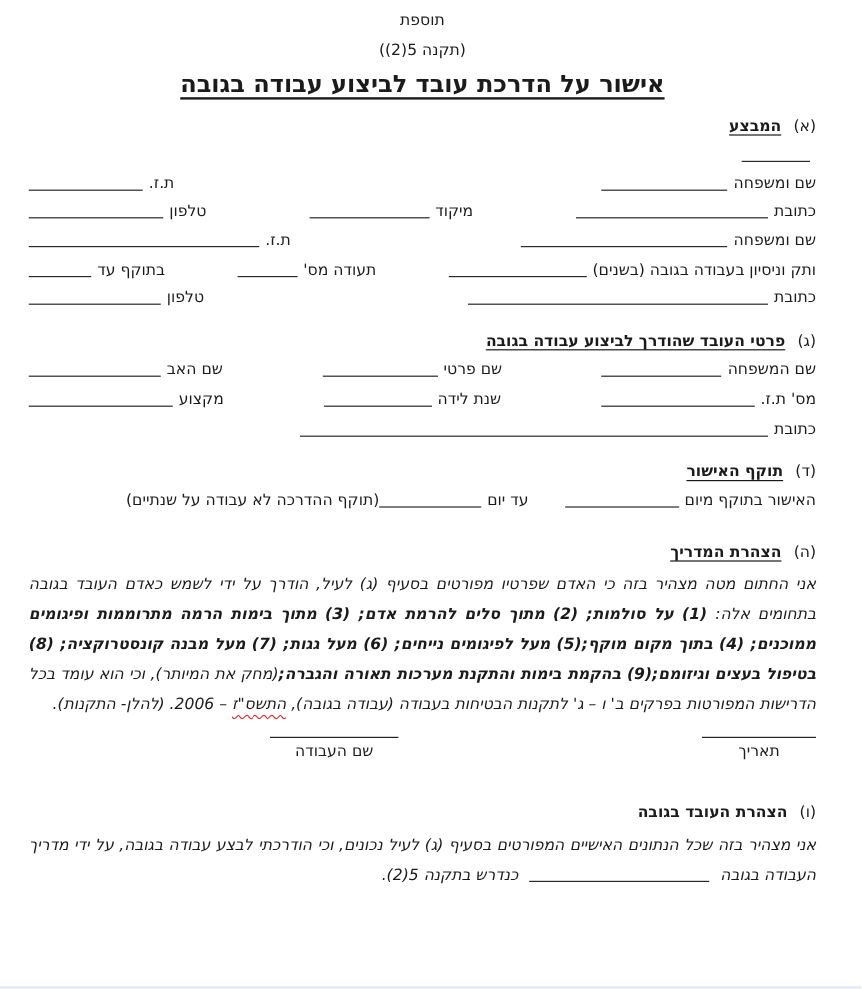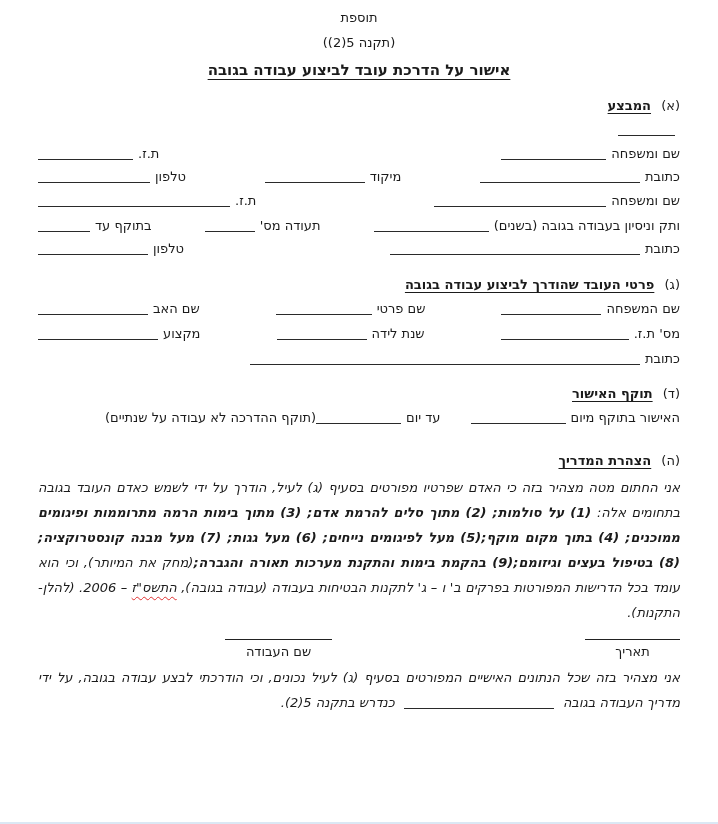--- a/index.html
+++ b/index.html
@@ -1,27 +1,27 @@
 <!DOCTYPE html>
 <html lang="he"><head>
 <meta charset="utf-8">
 <style>
   html,body{margin:0;padding:0;background:#ffffff;}
   .page{
     width:718px;height:824px;box-sizing:border-box;
-    padding:8px 38px 0 38px;
+    padding:8px 38px 0 24px;
     position:relative;overflow:hidden;
     background:#ffffff;color:#1b1b1b;
     font-family:"DejaVu Sans",sans-serif;
     font-size:13px;line-height:20px;
     direction:rtl;text-align:right;
   }
   .center{text-align:center;}
   .doc-title{
-    text-align:center;font-weight:bold;font-size:15px;line-height:22px;
+    text-align:center;font-weight:bold;font-size:20px;line-height:22px;
     text-decoration:underline;text-underline-offset:4px;margin-top:6px;
   }
   .reg-ref{margin-top:5px;}
   .sec-head{margin-top:15px;}
   .sec-num{margin-left:6px;}
   .sec-title{font-weight:bold;text-decoration:underline;text-underline-offset:3px;}
   .sec-title.plain{text-decoration:none;}
   .row{margin-top:4px;white-space:nowrap;}
   .frow{display:flex;justify-content:space-between;align-items:baseline;}
   .field{white-space:nowrap;}
@@ -121,20 +121,24 @@
     <div class="sig-col" style="width:95px">
       <div class="sig-line"></div>
       <div class="sig-label">תאריך</div>
     </div>
     <div class="sig-col" style="width:107px">
       <div class="sig-line"></div>
       <div class="sig-label">שם העבודה</div>
     </div>
   </div>
 
+  <div class="sec-head secf">
+    <span class="sec-num">(ו)</span>
+    <span class="sec-title plain">הצהרת העובד בגובה</span>
+  </div>
   <div class="para">
     <span>אני מצהיר בזה שכל הנתונים האישיים המפורטים בסעיף (ג) לעיל נכונים, וכי הודרכתי לבצע עבודה בגובה, על ידי מדריך העבודה בגובה</span>
     <span class="blank" style="width:150px;margin-left:5px"></span>
     <span>כנדרש בתקנה 5(2).</span>
   </div>
 
   <div class="bottom-edge"></div>
 </div>
 
 </body></html>

